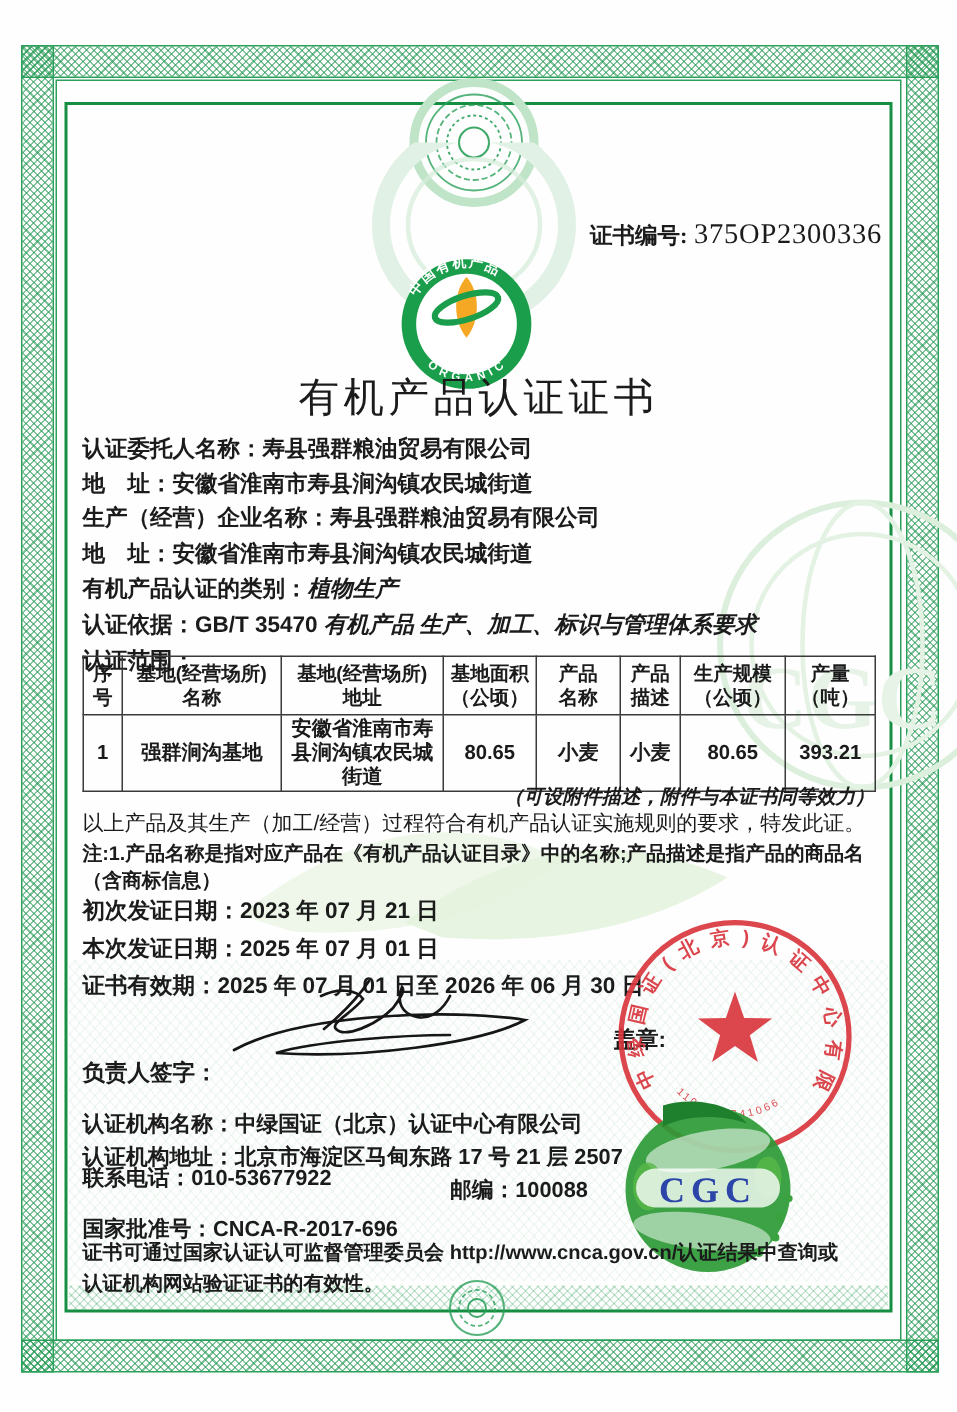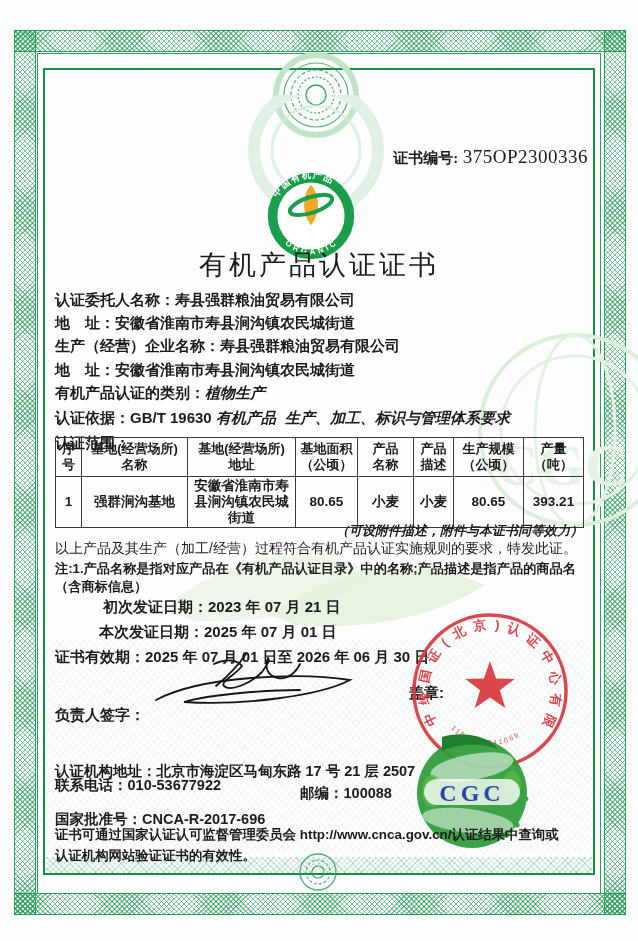--- a/index.html
+++ b/index.html
@@ -29,21 +29,21 @@
       repeating-linear-gradient(-45deg, rgba(24,148,74,.22) 0 1px, transparent 1px 4px);}
   .decor{position:absolute;pointer-events:none;}
   
   .cert-no{position:absolute;top:146px;right:50px;white-space:nowrap;}
   .cert-no .lbl{font-family:Liberation Serif, serif;font-weight:700;font-size:15px;}
   .cert-no .val{font-family:"Liberation Serif","DejaVu Serif",serif;font-size:19px;letter-spacing:.5px;}
   .title{position:absolute;top:247px;left:0;width:100%;text-align:center;
     font-size:27px;font-weight:400;letter-spacing:3px;}
   .info{position:absolute;left:55px;top:288px;width:530px;font-size:15px;font-weight:600;}
   .info .line{line-height:23.2px;white-space:nowrap;}
-  .kai{font-family:Liberation Mono, monospace;font-style:italic;font-weight:600;}
+  .kai{font-family:Liberation Serif, serif;font-style:italic;font-weight:600;}
   table.scope{position:absolute;left:55px;top:437px;width:528px;border-collapse:collapse;
     font-size:13px;table-layout:fixed;}
   table.scope th, table.scope td{border:1.2px solid #3a3a3a;text-align:center;
     padding:1px 2px;font-weight:600;line-height:16px;}
   table.scope th{height:36px;font-weight:700;}
   table.scope td{height:44px;font-size:13.5px;}
   .attach-note{position:absolute;right:55px;top:522px;font-size:13px;margin-left:24px;}
   .statement{position:absolute;left:55px;top:540px;font-size:14px;font-weight:400;white-space:nowrap;}
   .note1{position:absolute;left:55px;top:560px;font-size:13.2px;font-weight:600;white-space:nowrap;}
   .note2{position:absolute;left:55px;top:578px;font-size:13.2px;font-weight:600;}
@@ -130,21 +130,21 @@
     <div class="line">
       <span>生产（经营）企业名称：</span><span>寿县强群粮油贸易有限公司</span>
     </div>
     <div class="line">
       <span>地　址：</span><span>安徽省淮南市寿县涧沟镇农民城街道</span>
     </div>
     <div class="line">
       <span>有机产品认证的类别：</span><span class="kai">植物生产</span>
     </div>
     <div class="line">
-      <span>认证依据：</span><span>GB/T 19630 </span><span class="kai">有机产品 生产、加工、标识与管理体系要求</span>
+      <span>认证依据：</span><span>GB/T 35470 </span><span class="kai">有机产品 生产、加工、标识与管理体系要求</span>
     </div>
     <div class="line">
       <span>认证范围：</span>
     </div>
   </div>
 
   <table class="scope">
     <colgroup>
       <col style="width:26px">
         <col style="width:106px">
@@ -177,22 +177,22 @@
       <td>393.21</td>
     </tr>
   </tbody>
     </table>
 
   <div class="attach-note kai">（可设附件描述，附件与本证书同等效力）</div>
   <div class="statement">以上产品及其生产（加工/经营）过程符合有机产品认证实施规则的要求，特发此证。</div>
   <div class="note1">注:1.产品名称是指对应产品在《有机产品认证目录》中的名称;产品描述是指产品的商品名</div>
   <div class="note2">（含商标信息）</div>
 
-  <div class="dateline" style="top:598px;margin-left:48px;">初次发证日期：2023 年 07 月 21 日</div>
-  <div class="dateline" style="top:623px;margin-left:44px;">本次发证日期：2025 年 07 月 01 日</div>
+  <div class="dateline" style="top:598px;">初次发证日期：2023 年 07 月 21 日</div>
+  <div class="dateline" style="top:623px;">本次发证日期：2025 年 07 月 01 日</div>
   <div class="dateline" style="top:648px;">证书有效期：2025 年 07 月 01 日至 2026 年 06 月 30 日</div>
 
   <svg class="decor" style="left:150px;top:650px;" width="210" height="62" viewBox="0 0 210 62">
     <g fill="none" stroke="#161616" stroke-width="1.8" stroke-linecap="round">
       <path d="M96,4 C88,16 78,26 66,36"></path>
       <path d="M64,14 C76,8 88,10 92,16 C84,26 70,32 74,36 C80,42 100,34 112,22 C118,14 120,10 118,8 C114,18 118,26 128,28 C138,30 146,22 150,14"></path>
       <path d="M6,50 C50,26 150,22 200,30 C170,46 90,56 34,52 C60,44 120,40 150,40"></path>
     </g>
   </svg>
   <div class="sign-label">负责人签字：</div>
@@ -219,20 +219,21 @@
     <ellipse cx="110" cy="52" rx="9" ry="14" fill="#57b847" opacity=".8"></ellipse>
     <path d="M40,4 C58,-2 86,2 96,16 C80,10 56,10 40,18 Z" fill="#1e7f2c"></path>
     <rect x="22" y="46" width="96" height="26" rx="13" fill="#ffffff" opacity=".78"></rect>
     <circle cx="118" cy="78" r="3" fill="#3aa33f"></circle>
       <circle cx="124" cy="66" r="2.4" fill="#3aa33f"></circle>
     <circle cx="115" cy="92" r="2.6" fill="#3aa33f"></circle>
       <circle cx="104" cy="102" r="3" fill="#3aa33f"></circle>
     <text x="70" y="68" text-anchor="middle" font-size="24" font-weight="bold" font-family="Liberation Serif, serif" fill="#2b46a8" letter-spacing="4">CGC</text>
   </svg>
 
+  <div class="agency-line" style="top:740px;">认证机构名称：中绿国证（北京）认证中心有限公司</div>
   <div class="agency-line" style="top:762px;">认证机构地址：北京市海淀区马甸东路 17 号 21 层 2507</div>
   <div class="agency-line" style="top:776px;">联系电话：010-53677922</div>
   <div class="postal">邮编：100088</div>
   <div class="agency-line" style="top:810px;">国家批准号：CNCA-R-2017-696</div>
 
   <div class="footer-line" style="top:826px;">证书可通过国家认证认可监督管理委员会 http://www.cnca.gov.cn/认证结果中查询或</div>
   <div class="footer-line" style="top:847px;">认证机构网站验证证书的有效性。</div>
 
 </div>
 

